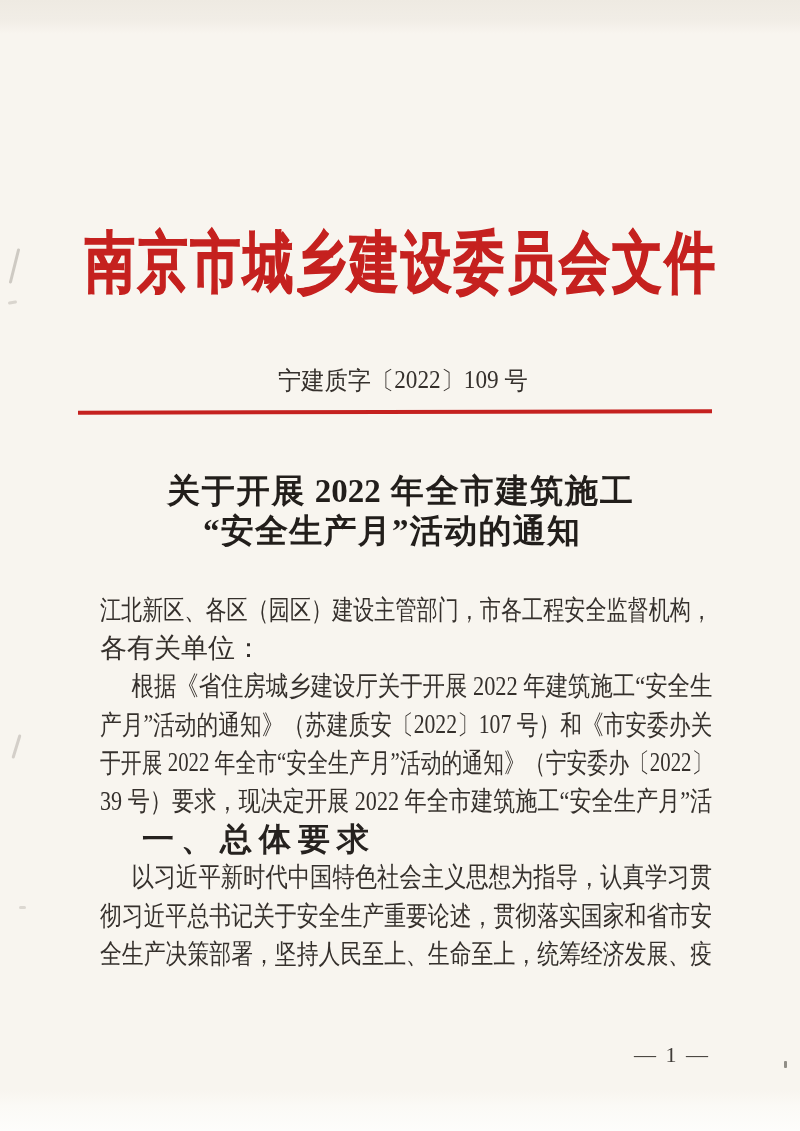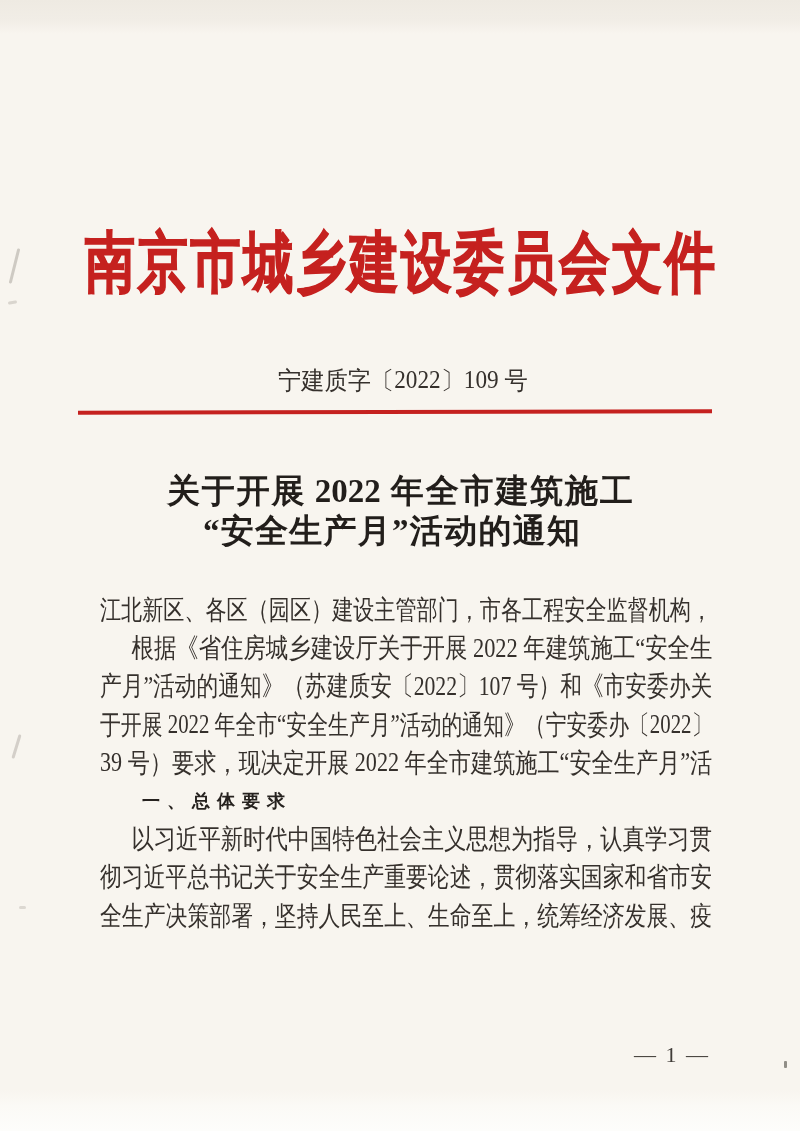--- a/index.html
+++ b/index.html
@@ -59,21 +59,21 @@
   .body-block {
     position:absolute; left:100px; top:591px; width:612px;
     color:var(--ink,#35302c);
   }
   .bline { width:612px; height:38.2px; font-size:27px; box-sizing:border-box; }
   .bline.left { line-height:38.2px; white-space:nowrap; }
   .bline.indent { padding-left:38px; }
   .bline.heading {
     font-family:"Liberation Sans","DejaVu Sans",sans-serif;
     font-weight:700; letter-spacing:7px; color:#26221f;
-    padding-left:42px; font-size:18px; line-height:38.2px;
+    padding-left:42px; font-size:32px; line-height:38.2px;
   }
 
   .page-number {
     position:absolute; left:597px; top:1042px; width:150px; height:26px;
     text-align:center; font-size:22px; color:#403c38; letter-spacing:2px;
     line-height:26px;
   }
 </style>
 </head>
 <body>
@@ -171,20 +171,21 @@
         <span>工</span>
         <span>程</span>
         <span>安</span>
         <span>全</span>
         <span>监</span>
         <span>督</span>
         <span>机</span>
         <span>构</span>
         <span>，</span>
       </div>
+    <div class="bline left">各有关单位：</div>
     <div class="bline charline fitline indent" style="transform: scaleX(0.829268); transform-origin: left center;">
         <span>根</span>
         <span>据</span>
         <span>《</span>
         <span>省</span>
         <span>住</span>
         <span>房</span>
         <span>城</span>
         <span>乡</span>
         <span>建</span>

